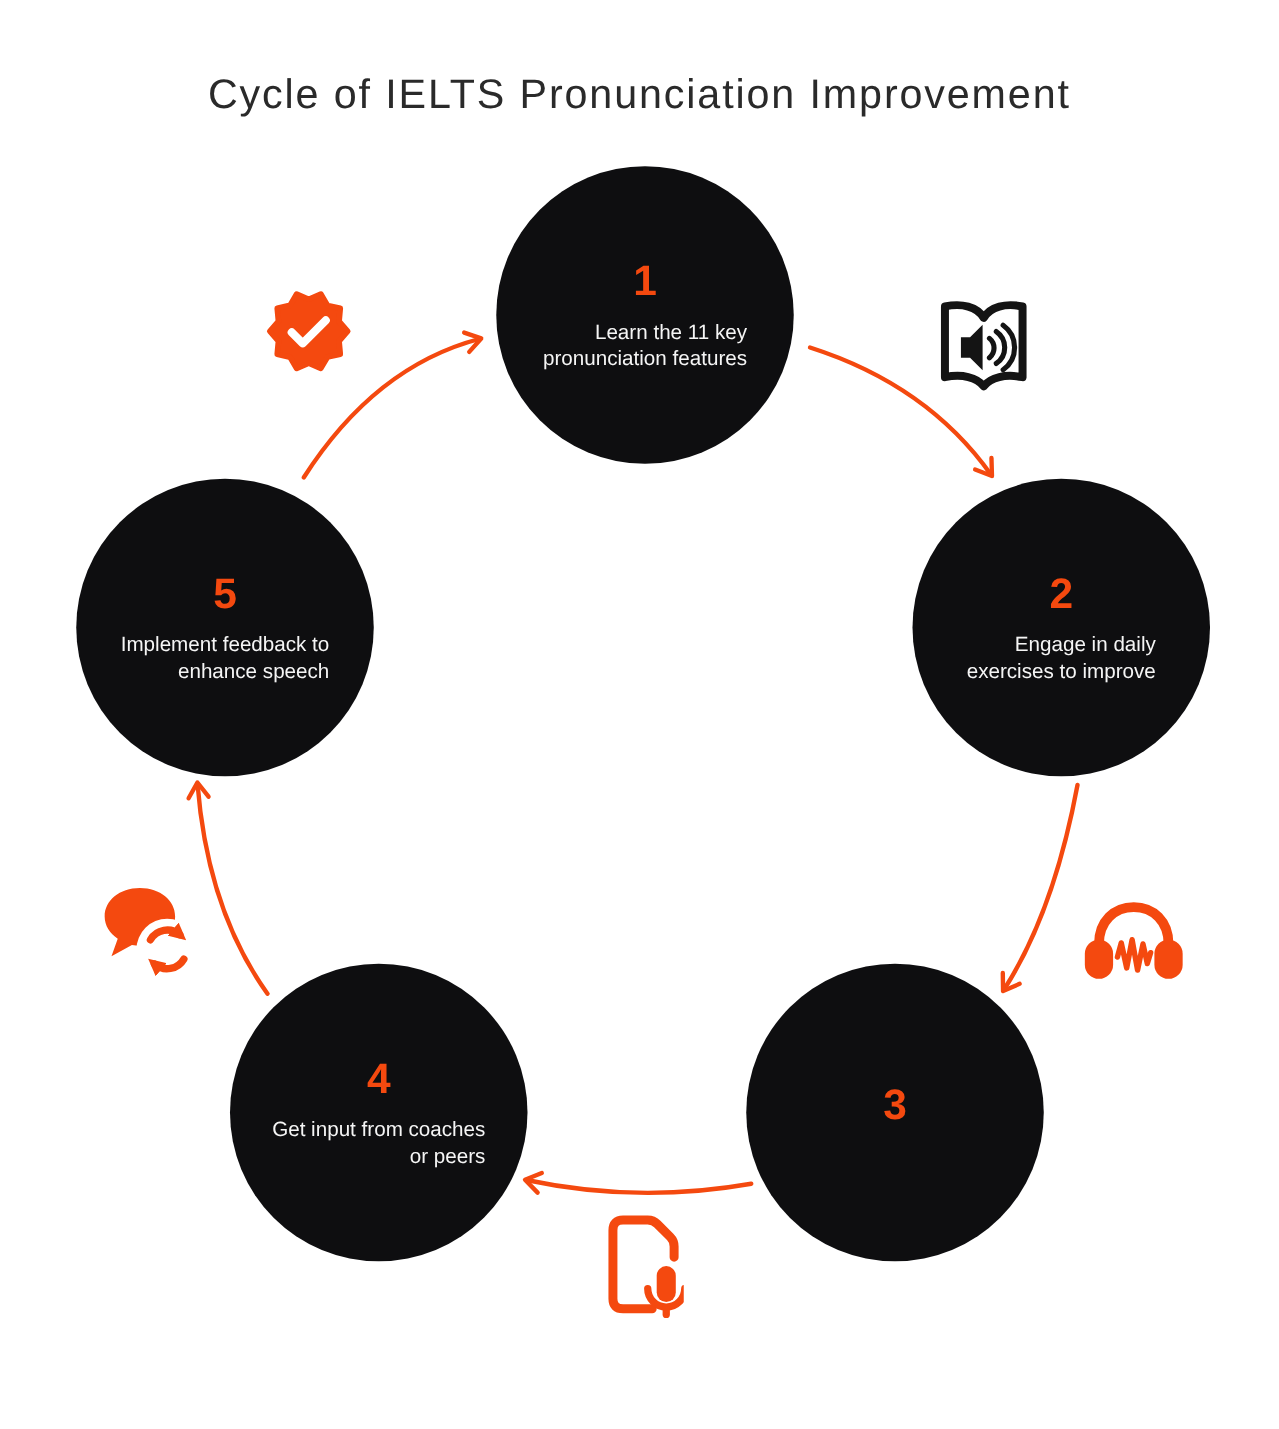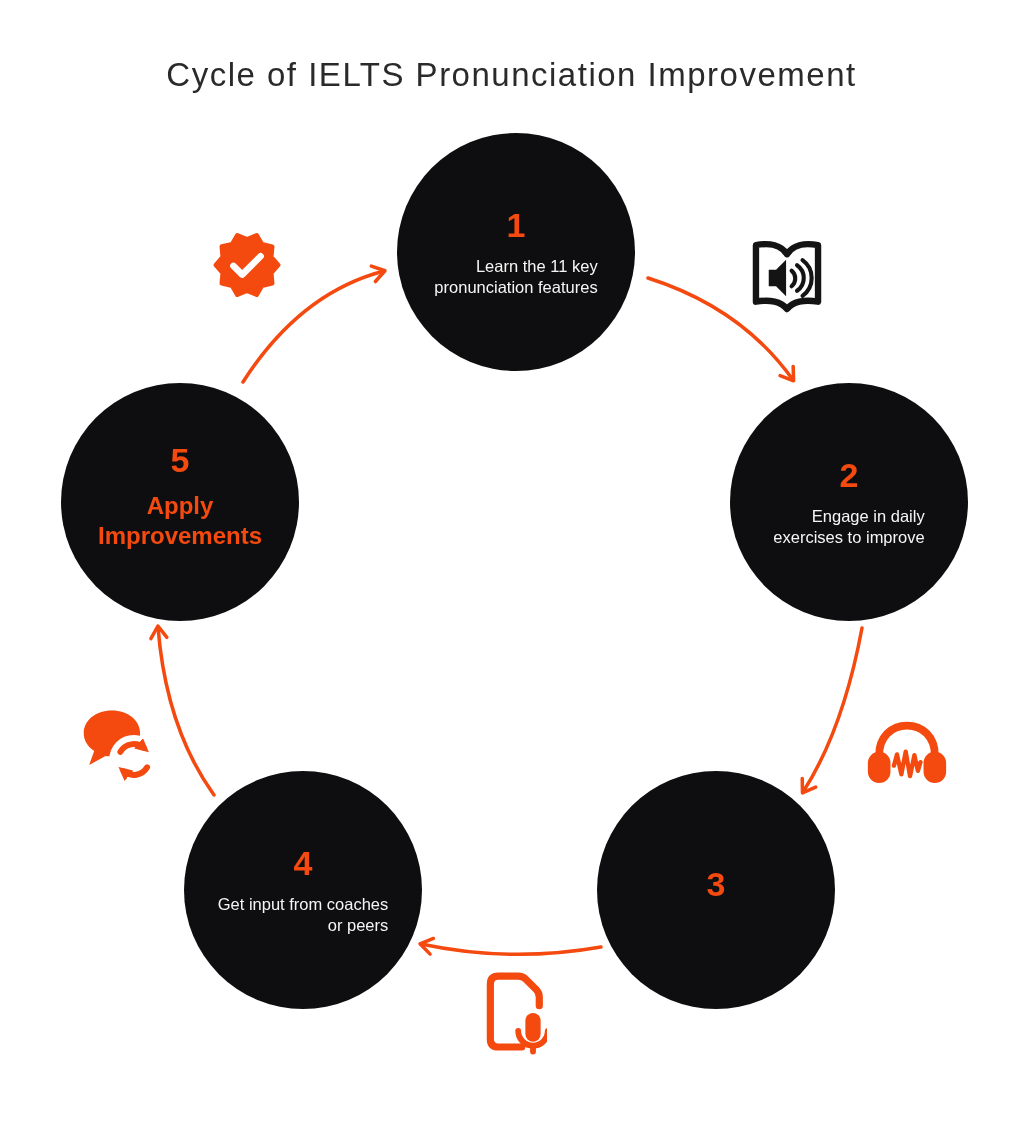--- a/index.html
+++ b/index.html
@@ -75,22 +75,22 @@
   <div class="step" id="c3">
     <div class="step-number">3</div>
   </div>
   <div class="step" id="c4">
     <div class="step-number">4</div>
     <div class="step-desc">Get input from coaches
 or peers</div>
   </div>
   <div class="step" id="c5">
     <div class="step-number">5</div>
-    <div class="step-title">Apply
-Improvements</div>
+    <div class="step-desc">Implement feedback to
+enhance speech</div>
   </div>
 
   <div class="icon" id="icon-badge">
     <svg viewBox="0 0 24 24">
       <path class="af as" stroke-width="1.6" stroke-linejoin="round" d="M23 12l-2.44-2.79.34-3.69-3.61-.82L15.4 1.5 12 2.96 8.6 1.5 6.71 4.69l-3.61.81.34 3.7L1 12l2.44 2.79-.34 3.7 3.61.82L8.6 22.5l3.4-1.47 3.4 1.46 1.89-3.19 3.61-.82-.34-3.69L23 12z"></path>
       <polyline points="7.2,12.3 10.3,15.4 16.8,8.9" class="ws nf" fill="none" stroke-width="2.3" stroke-linecap="round" stroke-linejoin="round"></polyline>
     </svg>
   </div>
 
   <div class="icon" id="icon-book">

